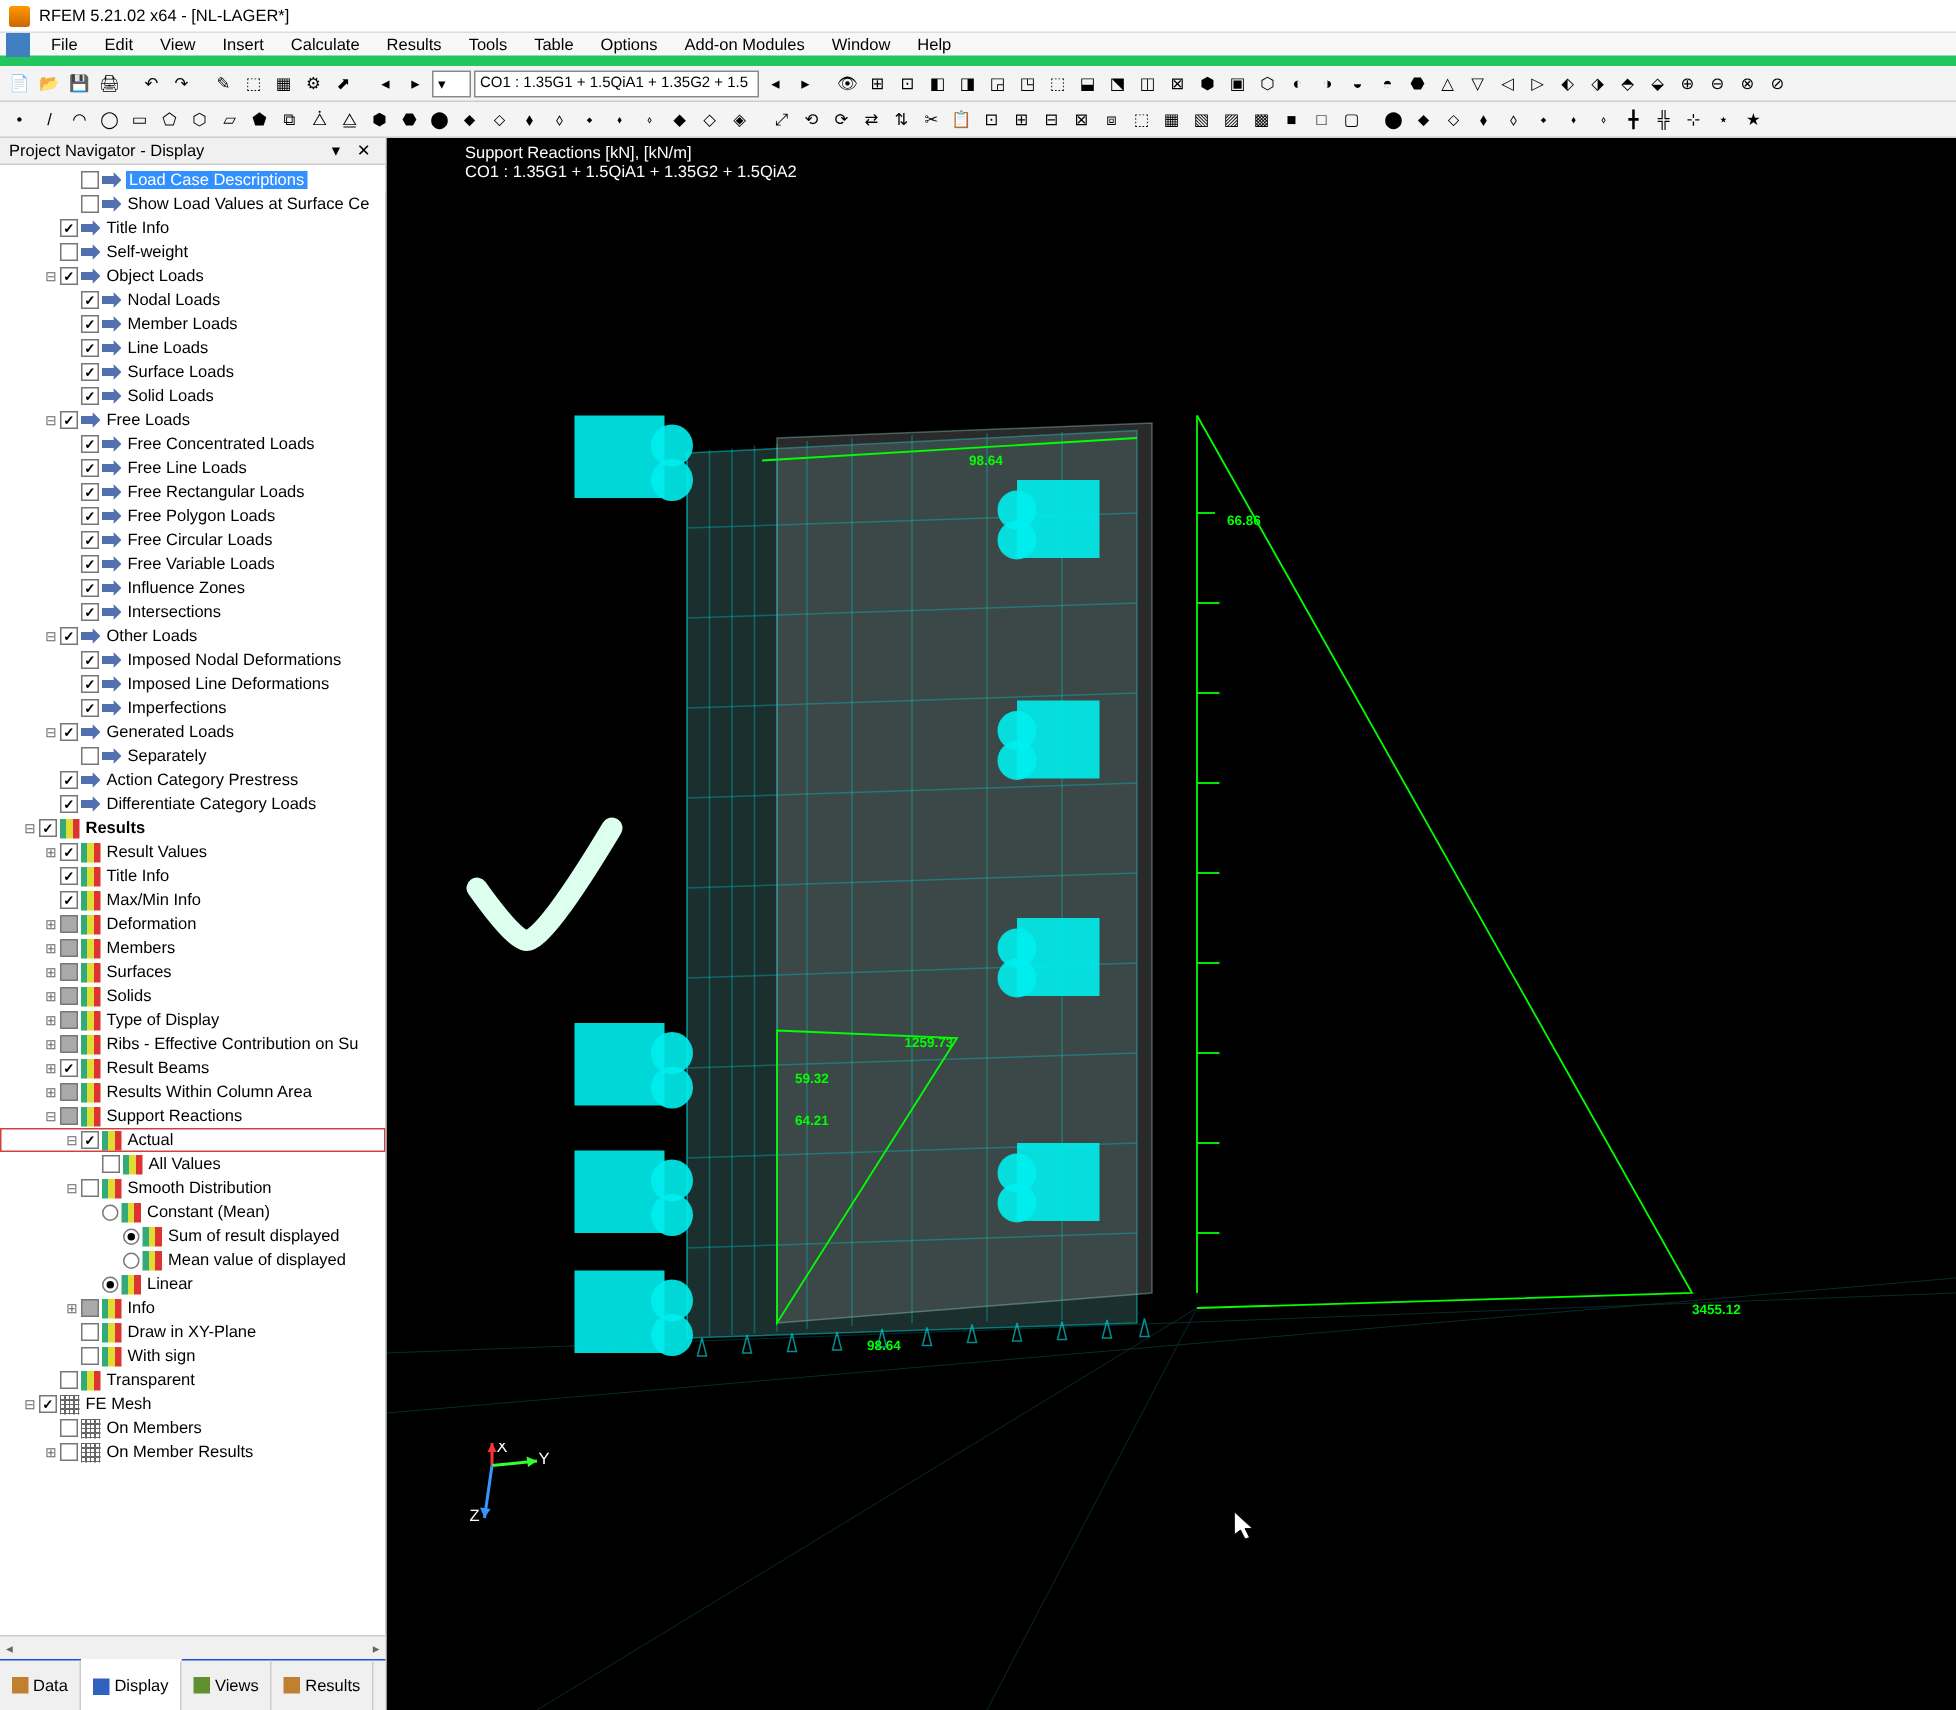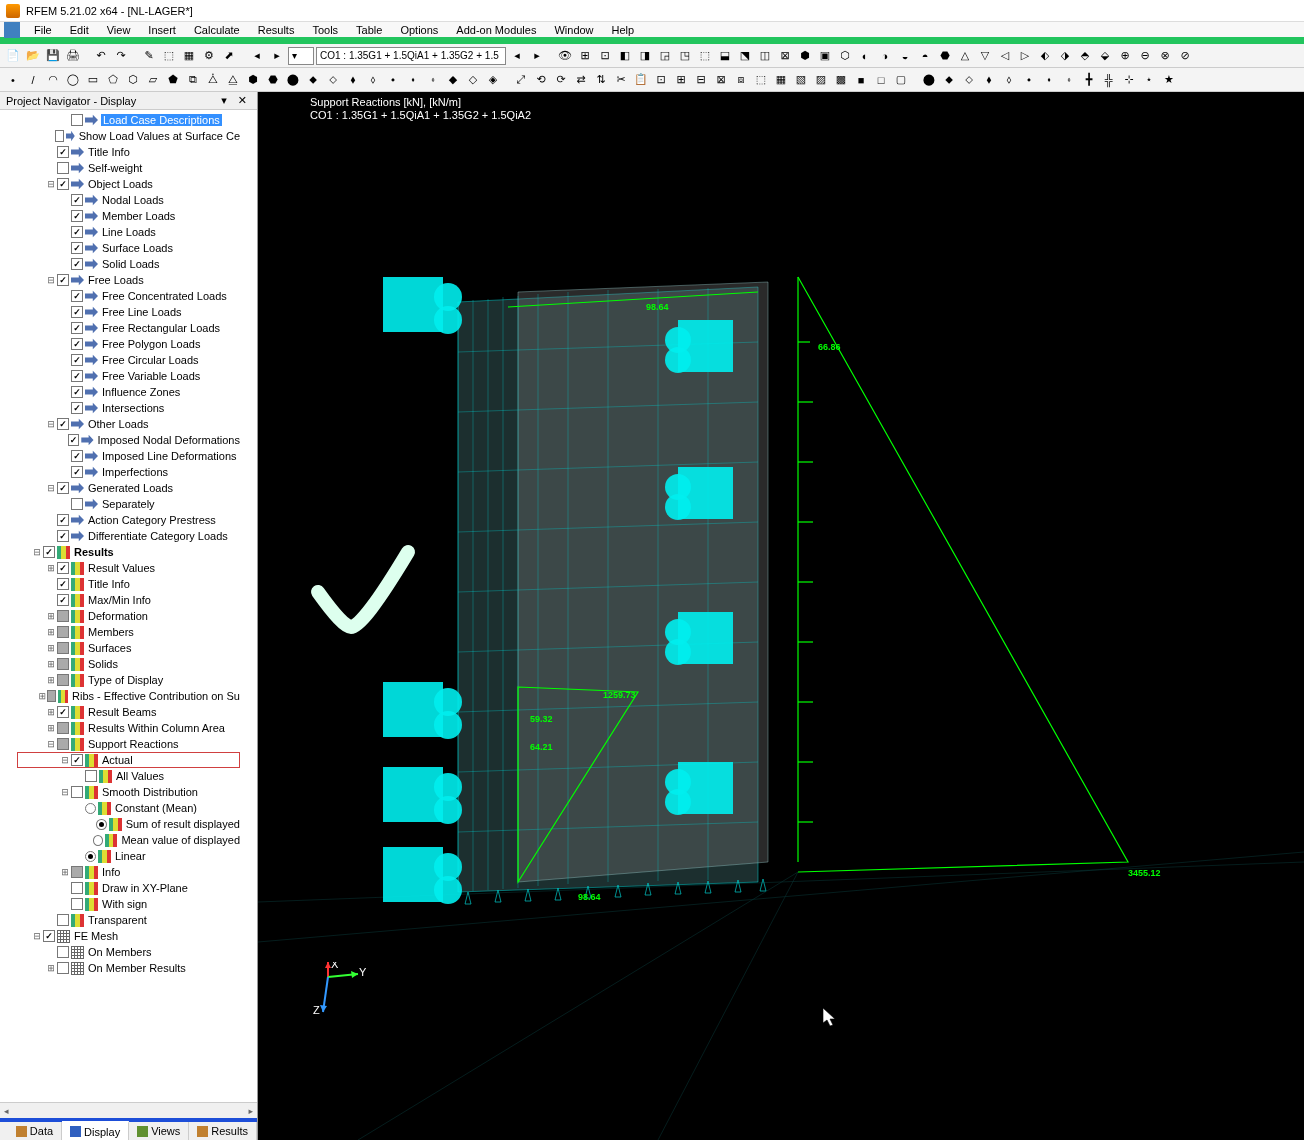--- a/index.html
+++ b/index.html
@@ -10,41 +10,41 @@
   .menubar .menu-icon { width: 16px; height: 16px; background: #4080c0; display: inline-block; margin-right: 4px; }
   .menubar span { padding: 2px 8px; cursor: default; }
   .toolbar { height: 24px; background: #f4f4f4; border-bottom: 1px solid #ccc; display: flex; align-items: center; padding: 0 4px; gap: 2px; overflow: hidden; white-space: nowrap; }
   .tbtn { width: 18px; height: 18px; display: inline-flex; align-items: center; justify-content: center; border: 1px solid transparent; font-size: 11px; cursor: pointer; flex-shrink: 0; }
   .tsep { width: 6px; flex-shrink: 0; }
   .tdd { height: 18px; border: 1px solid #888; background: #fff; padding: 0 3px; font-size: 10px; display: inline-flex; align-items: center; flex-shrink: 0; }
   .main { display: flex; height: 1048px; }
   .navigator { width: 258px; background: #fff; border-right: 1px solid #999; display: flex; flex-direction: column; position: relative; }
   .nav-header { height: 18px; background: #f0f0f0; border-bottom: 1px solid #ccc; padding: 2px 6px; display: flex; align-items: center; justify-content: space-between; }
   .nav-header .close { cursor: pointer; padding: 0 4px; }
-  .tree { flex: 1; overflow-y: auto; overflow-x: hidden; padding: 2px 17px; }
+  .tree { flex: 1; overflow-y: auto; overflow-x: hidden; padding: 2px 0; }
   .tree::-webkit-scrollbar { width: 16px; }
   .tree::-webkit-scrollbar-thumb { background: #c0c0c0; border: 1px solid #888; }
   .tree::-webkit-scrollbar-track { background: #f0f0f0; }
   .tree-row { display: flex; align-items: center; height: 16px; white-space: nowrap; cursor: default; }
   .tree-row.selected { background: #fff; }
   .tree-row.selected .lbl { background: #3390ff; color: #fff; padding: 0 2px; }
   .indent { display: inline-block; }
   .expander { width: 12px; text-align: center; color: #666; font-size: 9px; cursor: pointer; }
   .chk { width: 12px; height: 12px; border: 1px solid #777; background: #fff; margin-right: 2px; display: inline-flex; align-items: center; justify-content: center; font-size: 9px; cursor: pointer; }
   .chk.checked::after { content: "✓"; color: #000; font-weight: bold; }
   .chk.filled { background: #aaa; }
   .ricon { width: 13px; height: 13px; margin-right: 3px; display: inline-block; background: #5b8dd0; }
   .ricon.arrow { background: #5070b0; clip-path: polygon(0 30%, 60% 30%, 60% 10%, 100% 50%, 60% 90%, 60% 70%, 0 70%); }
   .ricon.result { background: linear-gradient(90deg, #3a7 33%, #dd3 33% 66%, #d33 66%); }
   .ricon.mesh { background: repeating-linear-gradient(0deg, #666 0 1px, transparent 1px 3px), repeating-linear-gradient(90deg, #666 0 1px, transparent 1px 3px); }
   .radio { width: 11px; height: 11px; border: 1px solid #777; border-radius: 50%; margin-right: 2px; display: inline-flex; align-items: center; justify-content: center; cursor: pointer; }
   .radio.on::after { content: ""; width: 5px; height: 5px; background: #000; border-radius: 50%; }
   .lbl { padding-left: 1px; }
   .highlighted-row { outline: 1px solid #d04040; outline-offset: -1px; }
-  .nav-tabs { height: 22px; background: #f0f0f0; border-top: 4px solid #1d4ed8; display: flex; justify-content: flex-end; }
+  .nav-tabs { height: 34px; background: #f0f0f0; border-top: 1px solid #1d4ed8; display: flex; }
   .nav-tab { flex: 0 0 auto; padding: 3px 8px; border-right: 1px solid #ccc; display: flex; align-items: center; gap: 3px; cursor: pointer; font-size: 10px; }
   .nav-tab.active { background: #fff; border-top: 2px solid #fff; margin-top: -1px; }
   .nt-icon { width: 11px; height: 11px; display: inline-block; }
   .viewport { flex: 1; background: #000; position: relative; overflow: hidden; }
   .vp-header { position: absolute; top: 4px; left: 6px; color: #fff; font-size: 10px; line-height: 13px; z-index: 10; margin-left: 46px; }
   .vp-footer { position: absolute; bottom: 6px; left: 6px; color: #fff; font-size: 10px; line-height: 13px; z-index: 10; }
   .model-svg { position: absolute; top: 0; left: 0; }
   .axis-gizmo { position: absolute; left: 45px; top: 870px; }
   .check-mark { position: absolute; left: 45px; top: 440px; }
   .value-lbl { position: absolute; color: #0f0; font-size: 9px; white-space: nowrap; font-weight: bold; }

